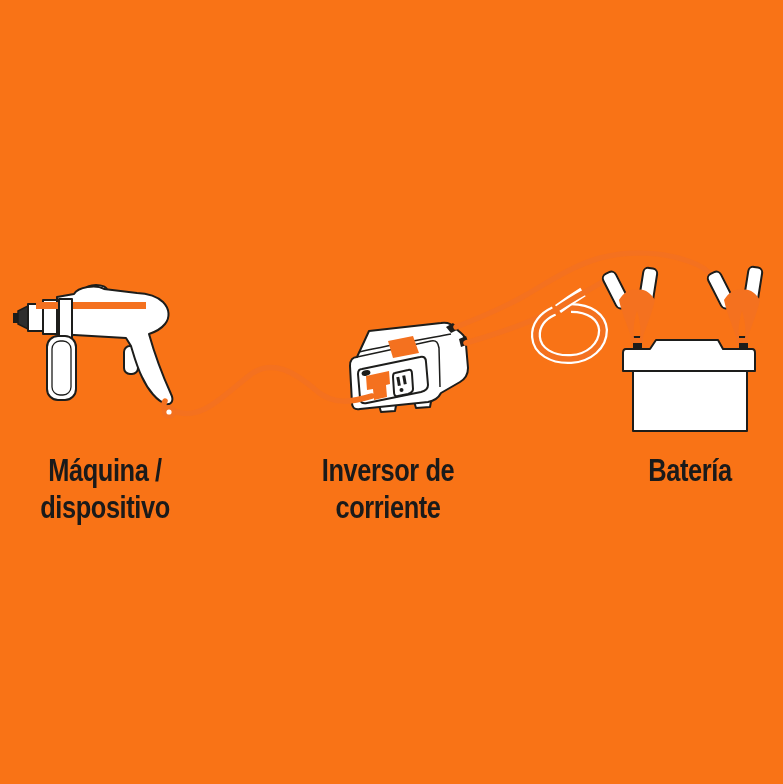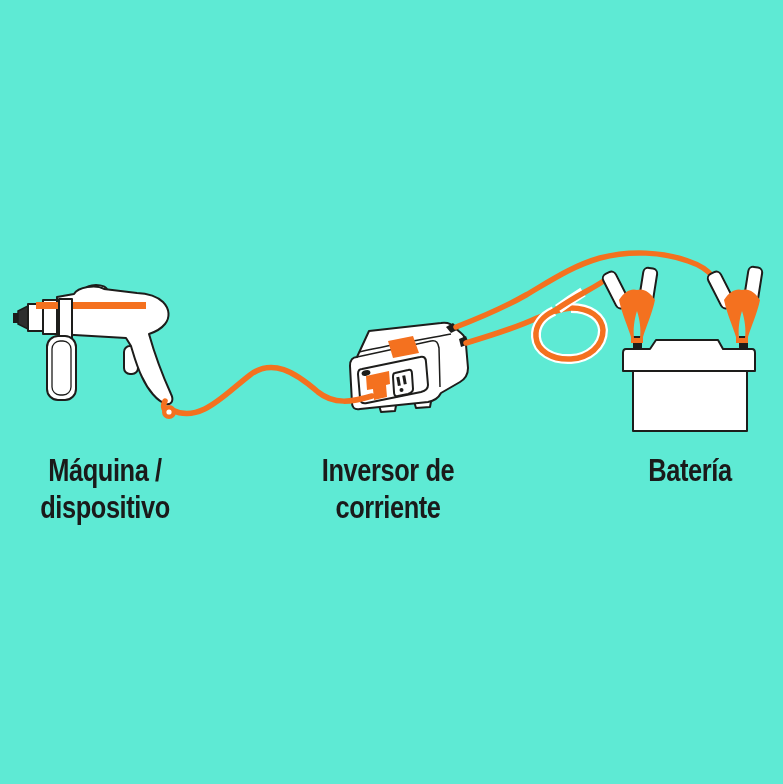--- a/index.html
+++ b/index.html
@@ -1,18 +1,18 @@
 <!DOCTYPE html>
 <html><head>
 <meta charset="utf-8">
 <style>
   html,body { margin:0; padding:0; }
   #stage {
     position:relative; width:783px; height:784px;
-    background:#5eead4; overflow:hidden;
+    background:#f97316; overflow:hidden;
     font-family:"Liberation Sans", sans-serif;
   }
   #art { position:absolute; left:0; top:0; }
   .ln   { fill:#ffffff; stroke:#1d1d1b; stroke-width:2; stroke-linejoin:round; stroke-linecap:round; }
   .thin { fill:none; stroke:#1d1d1b; stroke-width:1.5; stroke-linejoin:round; }
   .cable  { fill:none; stroke:#f4711f; stroke-width:5.5; stroke-linecap:round; }
   .cableU { fill:none; stroke:#ffffff; stroke-width:10; stroke-linecap:butt; }
   .org  { fill:#f4711f; }
   .dark { fill:#1d1d1b; }
   .label {

